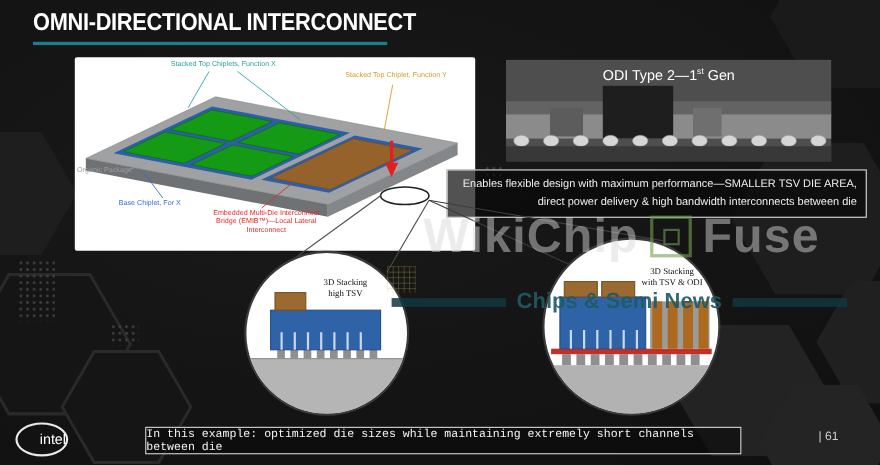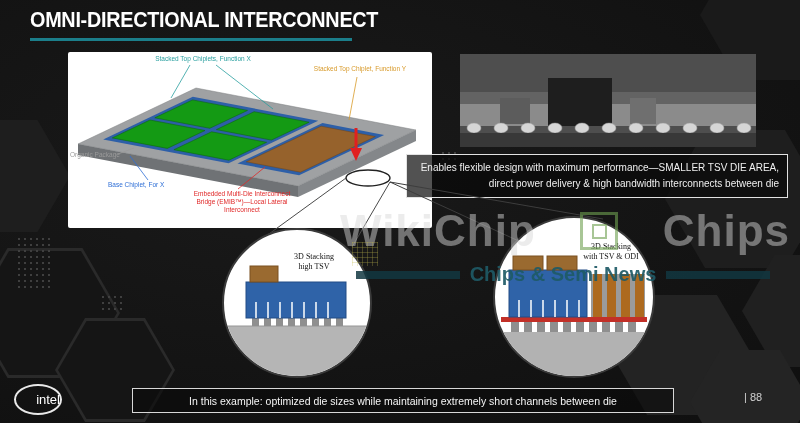--- a/index.html
+++ b/index.html
@@ -36,36 +36,36 @@
   .connectors{left:0;top:0;width:800px;height:423px;z-index:5;pointer-events:none;}
   
   .circle{position:absolute;border-radius:50%;background:#fff;border:2px solid #3a3a3a;overflow:hidden;z-index:6;}
   .c-left{left:222px;top:228px;width:146px;height:146px;}
   .c-right{left:493px;top:216px;width:158px;height:158px;}
   .circle-label{position:absolute;color:#111;font-size:8px;line-height:1.2;text-align:center;z-index:7;}
   .circle-label span{display:block;font-family:Liberation Serif, serif;}
   .cl-left{left:52px;top:22px;width:76px;}
   .cl-right{left:78px;top:24px;width:76px;}
   
-  .wm{left:340px;top:206px;width:450px;display:flex;align-items:center;justify-content:space-between;gap:10px;
+  .wm{left:340px;top:190px;width:450px;display:flex;align-items:center;justify-content:center;gap:10px;
      z-index:9;pointer-events:none;color:rgba(215,215,215,0.48);font-size:44px;font-weight:700;letter-spacing:1px;}
   .chip-icon{width:32px;height:32px;border:3px solid rgba(110,160,80,0.6);position:relative;flex:0 0 auto;}
   .chip-icon::after{content:"";position:absolute;left:50%;top:50%;width:11px;height:11px;margin:-7px 0 0 -7px;border:2px solid rgba(110,160,80,0.6);}
   .wm-tagline{left:356px;top:263px;width:414px;display:flex;align-items:center;gap:10px;z-index:9;pointer-events:none;}
   .wm-tagline .bar{flex:1;height:8px;background:rgba(18,55,65,0.85);}
   .wm-tagline .txt{color:rgba(30,90,102,0.92);font-size:20px;font-weight:700;white-space:nowrap;}
   .pcb-grid{left:352px;top:242px;width:26px;height:24px;z-index:9;opacity:.8;
     background-image:linear-gradient(rgba(200,190,80,.35) 1px,transparent 1px),
                      linear-gradient(90deg,rgba(200,190,80,.35) 1px,transparent 1px);
     background-size:5px 5px;pointer-events:none;}
   
   .intel{left:14px;top:384px;width:44px;height:27px;border:2px solid #e9e9e9;border-radius:50%;
     display:flex;align-items:center;justify-content:flex-end;color:#fff;font-size:13px;z-index:10;}
   .note{left:132px;top:388px;width:540px;height:23px;border:1px solid #d8d8d8;background:rgba(10,10,10,0.6);
-    color:#f5f5f5;font-size:10.5px;display:flex;align-items:center;justify-content:center;z-index:10;}
+    color:#f5f5f5;font-size:10.5px;display:flex;align-items:center;z-index:10;font-family:Liberation Mono, monospace;}
   .pagenum{left:744px;top:391px;color:#cfcfcf;font-size:11px;z-index:10;}
 </style>
 </head>
 <body>
 
 <div class="slide">
 
   <div class="hex solid abs" style="left:-60px;top:120px;width:130px;height:112px;"></div>
   <div class="hex outline abs" style="left:-30px;top:248px;width:150px;height:130px;"></div>
   <div class="hex outline abs" style="left:55px;top:318px;width:120px;height:104px;"></div>
@@ -133,20 +133,23 @@
         <ellipse cx="122" cy="74" rx="7" ry="5"></ellipse>
           <ellipse cx="149" cy="74" rx="7" ry="5"></ellipse>
         <ellipse cx="176" cy="74" rx="7" ry="5"></ellipse>
           <ellipse cx="203" cy="74" rx="7" ry="5"></ellipse>
         <ellipse cx="230" cy="74" rx="7" ry="5"></ellipse>
           <ellipse cx="257" cy="74" rx="7" ry="5"></ellipse>
         <ellipse cx="284" cy="74" rx="7" ry="5"></ellipse>
       </g>
       <rect y="79" width="296" height="14" fill="#383838"></rect>
     </svg>
+    <div class="sem-caption">
+      <span>ODI Type 2—1</span><sup>st</sup><span> Gen</span>
+    </div>
   </div>
 
   <div class="abs callout">
     <span>Enables flexible design with maximum performance—SMALLER TSV DIE AREA, direct power delivery &amp; high bandwidth interconnects between die</span>
   </div>
 
   <svg class="abs connectors">
     <line x1="346" y1="178" x2="240" y2="255" stroke="#4a4a4a" stroke-width="1"></line>
     <line x1="390" y1="182" x2="352" y2="247" stroke="#4a4a4a" stroke-width="1"></line>
     <line x1="390" y1="182" x2="523" y2="243" stroke="#3d3d3d" stroke-width="1"></line>
@@ -222,30 +225,30 @@
     </svg>
     <div class="circle-label cl-right">
       <span>3D Stacking</span>
       <span>with TSV &amp; ODI</span>
     </div>
   </div>
 
   <div class="abs wm">
     <span>WikiChip</span>
     <span class="chip-icon"></span>
-    <span>Chips</span>
+    <span>Fuse</span>
   </div>
   <div class="abs pcb-grid"></div>
   <div class="abs wm-tagline">
     <span class="bar"></span>
     <span class="txt">Chips &amp; Semi News</span>
     <span class="bar"></span>
   </div>
 
   <div class="abs intel">
     <span>intel</span>
   </div>
   <div class="abs note">
     <span>In this example: optimized die sizes while  maintaining extremely short channels between die</span>
   </div>
-  <div class="abs pagenum">| 88</div>
+  <div class="abs pagenum">| 61</div>
 
 </div>
 
 </body></html>

